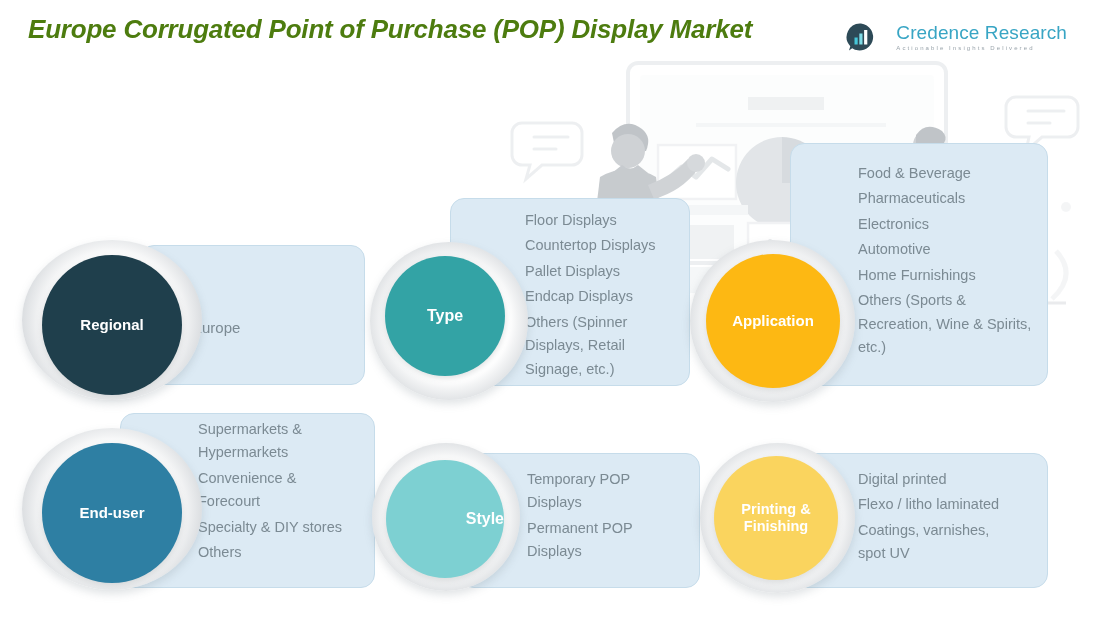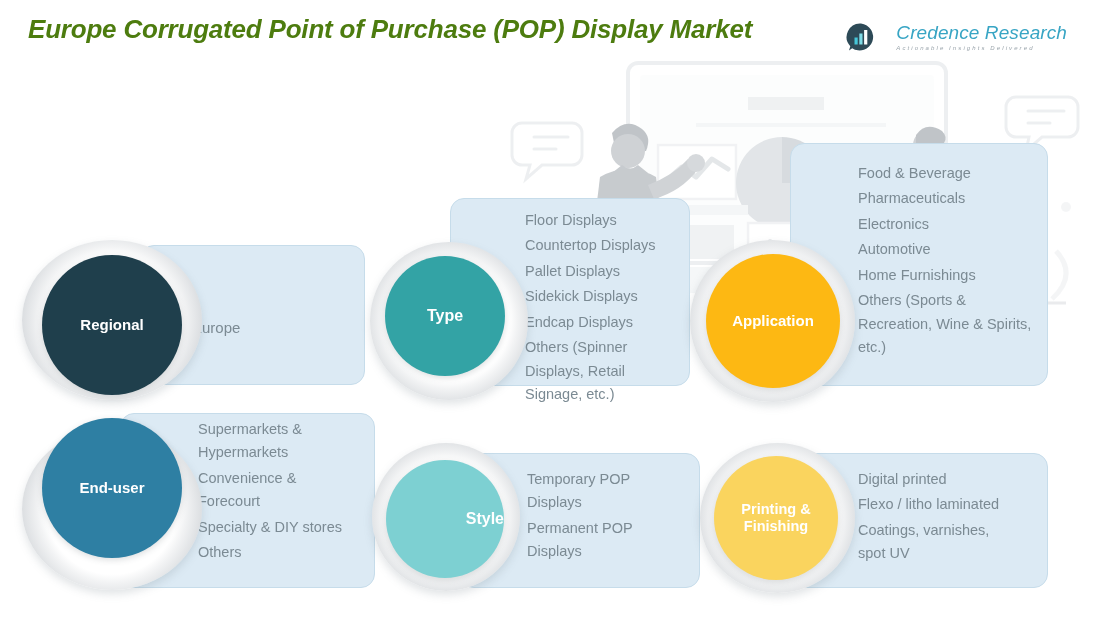--- a/index.html
+++ b/index.html
@@ -34,21 +34,20 @@
     white-space: nowrap;
   }
 
   #brand-logo {
     position: absolute;
     right: 46px;
     top: 22px;
     display: flex;
     align-items: center;
     gap: 20px;
-    font-style: italic;
   }
   #brand-logo .logo-mark { flex: 0 0 auto; }
   #brand-logo .logo-text { line-height: 1; }
   #brand-logo .logo-name {
     font-size: 19px;
     color: #38a5c4;
     letter-spacing: 0.1px;
     white-space: nowrap;
   }
   #brand-logo .logo-tag {
@@ -133,21 +132,21 @@
   #card-app .panel   { left: 790px; top: 143px; width: 258px; height: 243px; }
   #card-app .ring    { left: 690px; top: 240px; width: 165px; height: 162px; }
   #card-app .circle  { left: 706px; top: 254px; width: 134px; height: 134px;
                        background: #fdb813; font-size: 15px; }
   #card-app .panel-list { left: 858px; top: 162px; width: 178px; }
 
   
   
   #card-enduser .panel   { left: 120px; top: 413px; width: 255px; height: 175px; }
   #card-enduser .ring    { left: 22px;  top: 428px; width: 180px; height: 162px; }
-  #card-enduser .circle  { left: 42px;  top: 418px; width: 140px; height: 140px;
+  #card-enduser .circle  { left: 42px;  top: 443px; width: 140px; height: 140px;
                            background: #2e7fa3; font-size: 15px; }
   #card-enduser .panel-list { left: 198px; top: 418px; width: 170px; }
 
   
   #card-style .panel   { left: 460px; top: 453px; width: 240px; height: 135px; }
   #card-style .ring    { left: 372px; top: 443px; width: 148px; height: 148px; }
   #card-style .circle  { left: 386px; top: 460px; width: 118px; height: 118px;
                          background: #7dd0d2; font-size: 16px; justify-content: flex-end; }
   #card-style .panel-list { left: 527px; top: 468px; width: 150px; }
 
@@ -227,21 +226,20 @@
       <span>Regional</span>
     </div>
   </div>
 
   <div class="card" id="card-type">
     <div class="panel"></div>
     <div class="panel-list">
       <div class="li">Floor Displays</div>
       <div class="li">Countertop Displays</div>
       <div class="li">Pallet Displays</div>
-      <div class="li">Sidekick Displays</div>
       <div class="li">Endcap Displays</div>
       <div class="li">Others (Spinner
 Displays, Retail
 Signage, etc.)</div>
     </div>
     <div class="ring"></div>
     <div class="circle">
       <span>Type</span>
     </div>
   </div>

